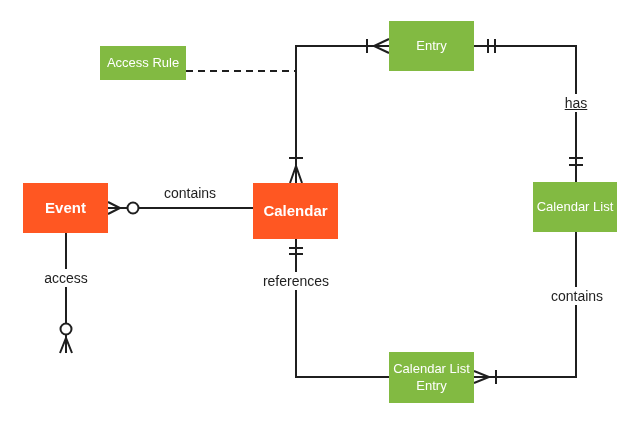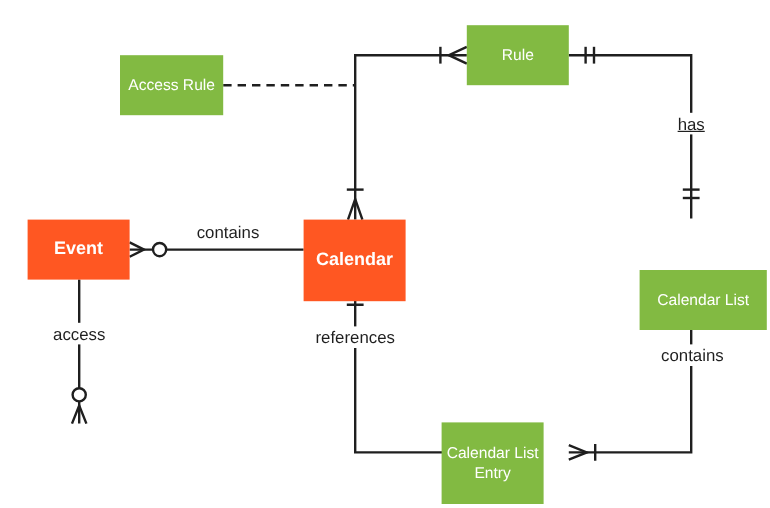--- a/index.html
+++ b/index.html
@@ -70,29 +70,29 @@
 
     <g>
       <path d="M66,233 V353"></path>
       <path d="M60,353 L66,338 L72,353"></path>
       <circle cx="66" cy="329" r="5.5"></circle>
     </g>
   </svg>
 
   <div class="entity orange" style="left:23px;top:183px;width:85px;height:50px;">Event</div>
 
-  <div class="entity orange" style="left:253px;top:183px;width:85px;height:68px;">Calendar</div>
+  <div class="entity orange" style="left:253px;top:183px;width:85px;height:56px;">Calendar</div>
 
-  <div class="entity green" style="left:389px;top:21px;width:85px;height:50px;">Rule</div>
+  <div class="entity green" style="left:389px;top:21px;width:85px;height:50px;">Entry</div>
 
-  <div class="entity green" style="left:100px;top:46px;width:86px;height:50px;">Access Rule</div>
+  <div class="entity green" style="left:100px;top:46px;width:86px;height:34px;">Access Rule</div>
 
-  <div class="entity green" style="left:533px;top:182px;width:106px;height:50px;margin-top:43px;">Calendar List</div>
+  <div class="entity green" style="left:533px;top:182px;width:84px;height:50px;">Calendar List</div>
 
-  <div class="entity green" style="left:368px;top:352px;width:85px;height:68px;padding:0 3px;">Calendar List Entry</div>
+  <div class="entity green" style="left:389px;top:352px;width:85px;height:51px;padding:0 3px;">Calendar List Entry</div>
 
 
   <div class="rel-label" style="left:190px;top:193px;">contains</div>
 
 
   <div class="rel-label" style="left:576px;top:103px;text-decoration:underline;">has</div>
 
   <div class="rel-label" style="left:66px;top:278px;">access</div>
 
   <div class="rel-label" style="left:296px;top:281px;">references</div>

